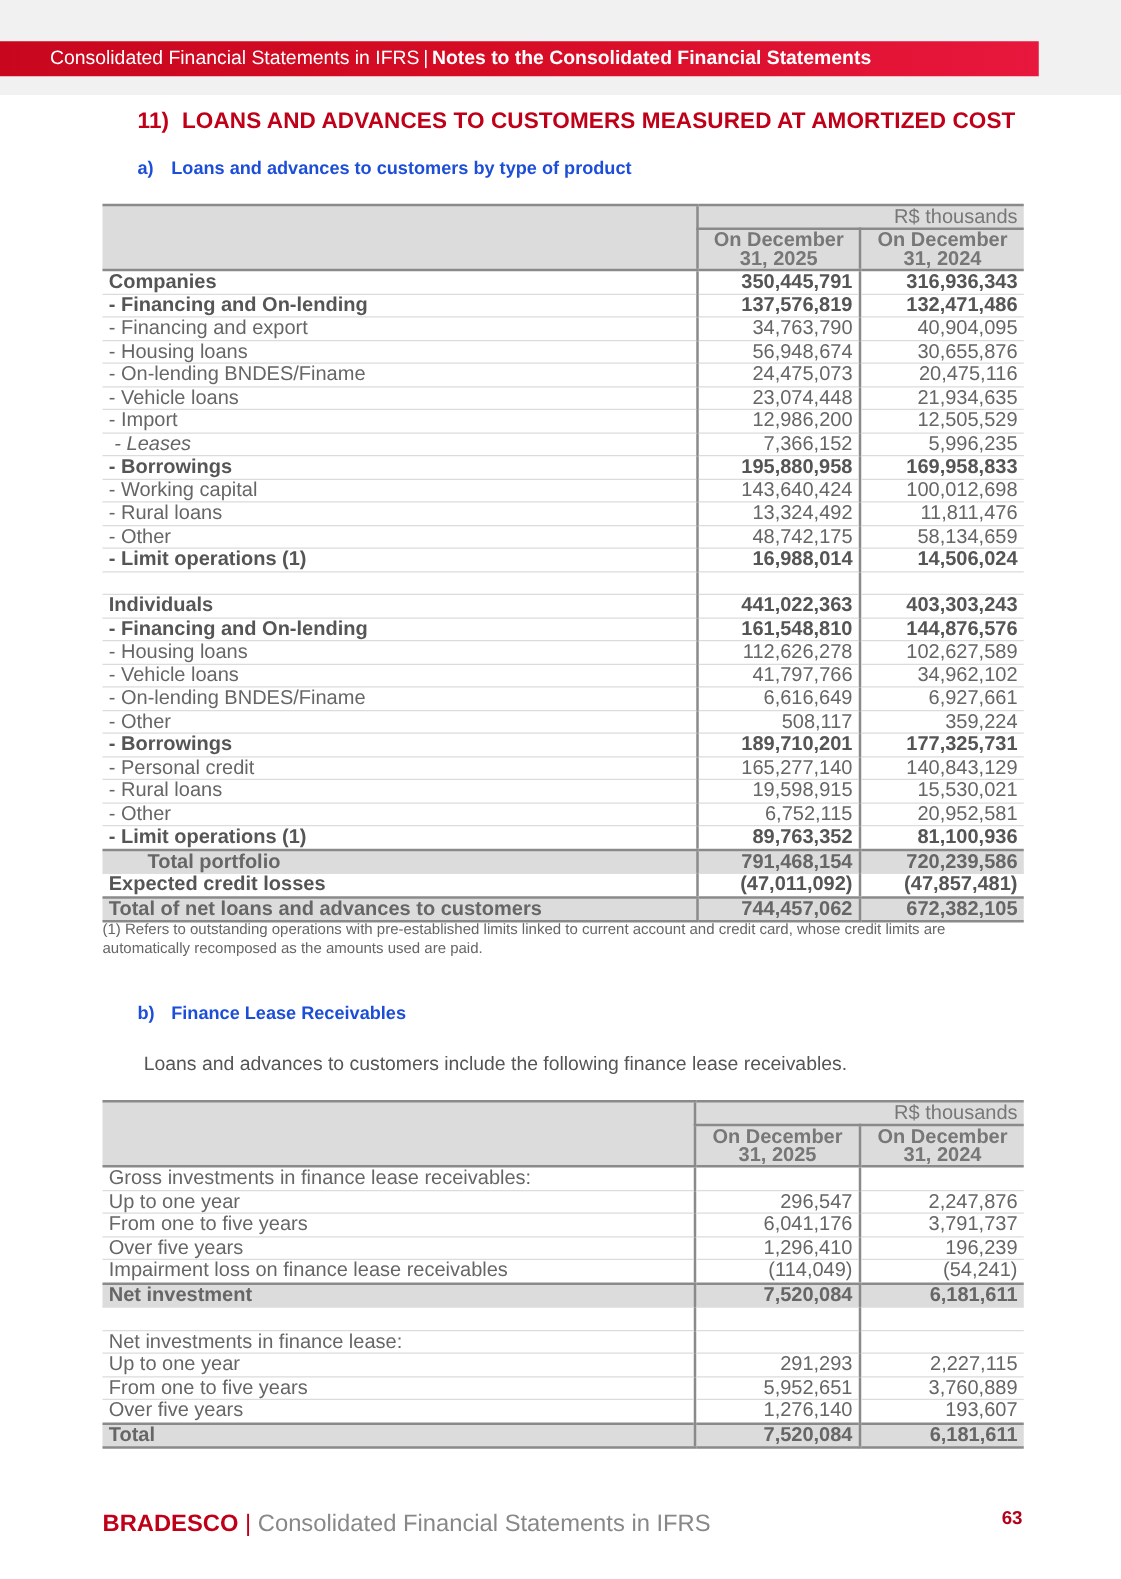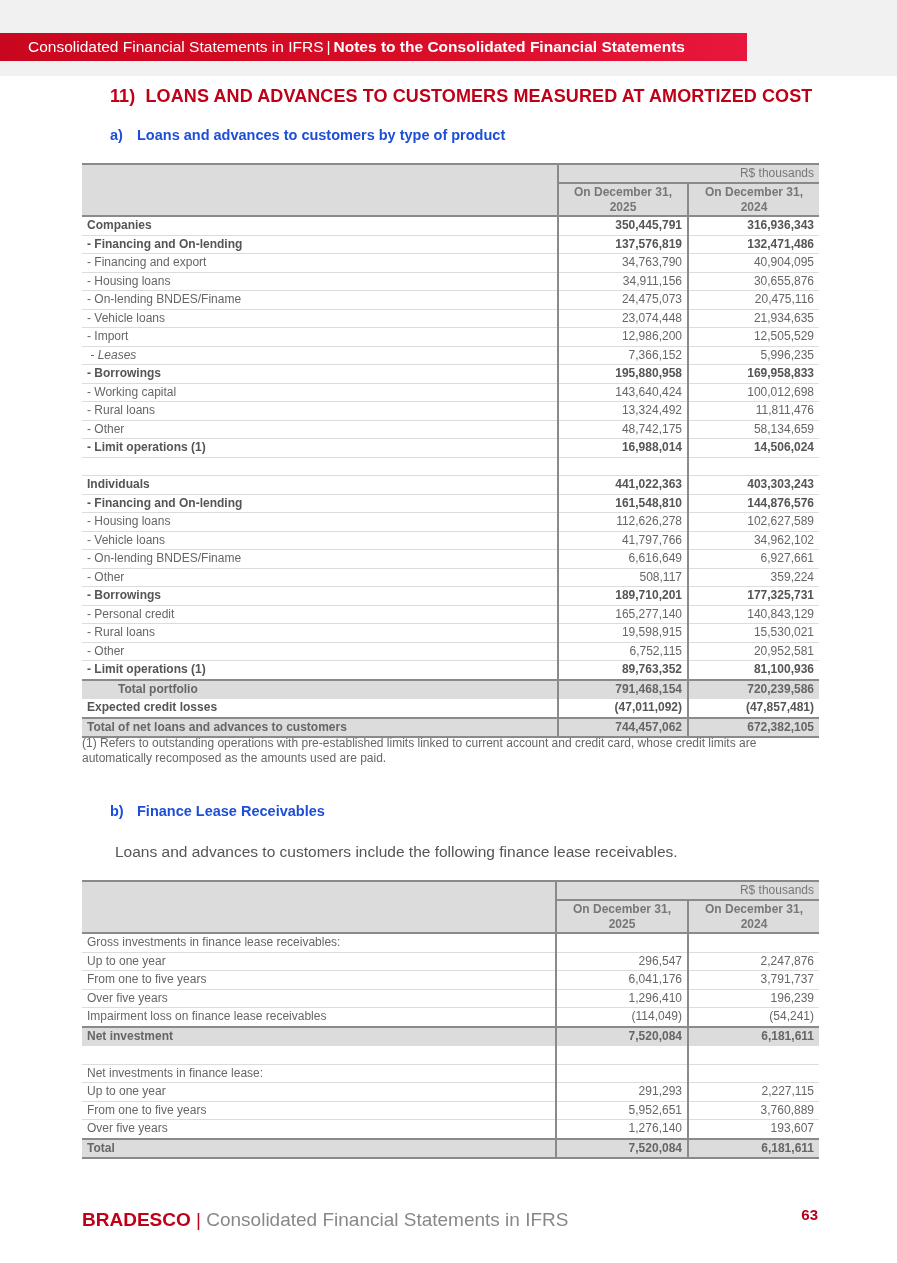--- a/index.html
+++ b/index.html
@@ -2,32 +2,32 @@
 <html><head>
 <meta charset="utf-8">
 <style>
   html, body { margin:0; padding:0; }
   body {
     width:897px; height:1263px; background:#ffffff; position:relative; overflow:hidden;
     font-family: "Liberation Sans", "DejaVu Sans", sans-serif; color:#555;
   }
   .topband { position:absolute; left:0; top:0; width:897px; height:76px; background:#f1f1f1; }
   .header {
-    position:absolute; left:0; top:33px; width:747px; height:28px;
+    position:absolute; left:0; top:33px; width:831px; height:28px;
     background:linear-gradient(90deg,#c8071e 0%,#d70c25 50%,#e8173d 100%);
-    color:#fff; font-size:15.5px; line-height:28px; box-sizing:border-box; padding-left:28px;
+    color:#fff; font-size:15.5px; line-height:28px; box-sizing:border-box; padding-left:40px;
   }
   .header .sep { margin:0 3px; }
   .header b { font-weight:bold; }
   .h1 { position:absolute; left:110px; top:86px; font-size:18px; font-weight:bold; color:#c00018; letter-spacing:0.1px; }
   .h2 { position:absolute; left:110px; font-size:14.5px; font-weight:bold; color:#1d4ed8; }
   .h2 .lbl { display:inline-block; width:27px; }
   .intro { position:absolute; left:115px; top:843px; font-size:15.5px; color:#555; }
 
-  table.fin { position:absolute; left:82px; width:737px; border-collapse:collapse; font-size:12px; table-layout:fixed; }
+  table.fin { position:absolute; left:82px; width:737px; border-collapse:collapse; font-size:16px; table-layout:fixed; }
   table.fin td { padding:0 5px; height:17.5px; line-height:17px; border-bottom:1.5px solid #dcdcdc; color:#666; white-space:nowrap; }
   table.fin td.num { text-align:right; border-left:2px solid #8a8a8a; }
   table.fin tr.b td { font-weight:bold; color:#555; }
   table.fin tr.hl td { background:#dcdcdc; font-weight:bold; color:#666; }
   table.fin tr.topline td { border-top:2.5px solid #8a8a8a; }
   table.fin tr.botline td { border-bottom:2.5px solid #8a8a8a; }
   table.fin td.it { font-style:italic; }
   table.fin thead td { background:#dcdcdc; color:#777; border-bottom:none; }
   table.fin thead tr.unit td { border-top:2.5px solid #8a8a8a; height:17px; }
   table.fin thead tr.unit td.u { text-align:right; border-left:2px solid #8a8a8a; border-bottom:2px solid #8a8a8a; }
@@ -81,21 +81,21 @@
         <td class="num">137,576,819</td>
         <td class="num">132,471,486</td>
       </tr>
       <tr>
         <td style="white-space: pre;">- Financing and export</td>
         <td class="num">34,763,790</td>
         <td class="num">40,904,095</td>
       </tr>
       <tr>
         <td style="white-space: pre;">- Housing loans</td>
-        <td class="num">34,911,156</td>
+        <td class="num">56,948,674</td>
         <td class="num">30,655,876</td>
       </tr>
       <tr>
         <td style="white-space: pre;">- On-lending BNDES/Finame</td>
         <td class="num">24,475,073</td>
         <td class="num">20,475,116</td>
       </tr>
       <tr>
         <td style="white-space: pre;">- Vehicle loans</td>
         <td class="num">23,074,448</td>

